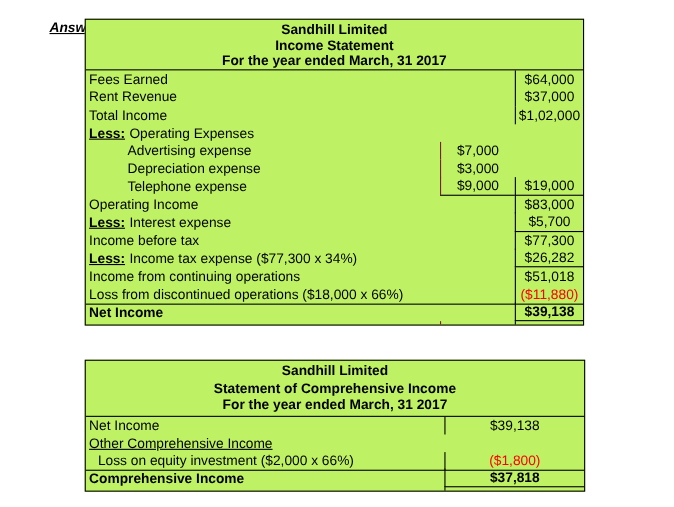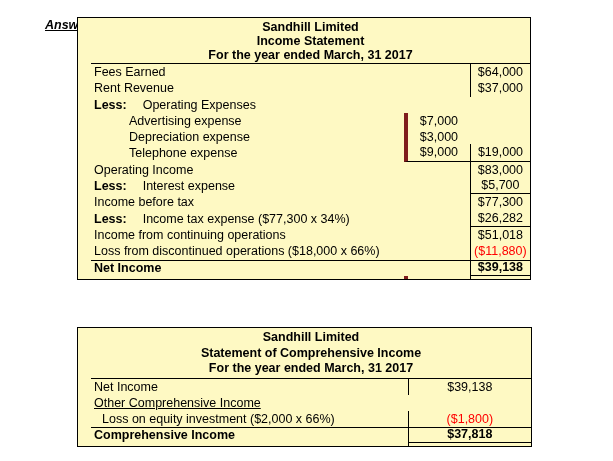--- a/index.html
+++ b/index.html
@@ -15,49 +15,48 @@
     position: absolute;
     left: 45px; top: 18px;
     font-weight: bold;
     font-style: italic;
     text-decoration: underline;
     font-size: 12.5px;
   }
   .tbl {
     position: absolute;
     border: 1px solid #000;
-    background: #fef9c3;
-    padding-left: 13px;
+    background: #bef264;
   }
   #t1 { left: 77px; top: 17px; width: 454px; }
   #t2 { left: 77px; top: 327px; width: 455px; }
   .hdr {
     border-bottom: 1px solid #000;
     text-align: center;
     font-weight: bold;
     padding: 2px 0 1px 0;
   }
   #t1 .hdr div { line-height: 14px; }
   #t2 .hdr div { line-height: 15.5px; }
   .row { display: flex; height: 16.3px; line-height: 16.3px; align-items: flex-end; }
   #t2 .row { height: 16px; line-height: 16px; }
   .spacer-row { display: flex; height: 3px; }
   
   .c-desc { width: 322px; padding-left: 3px; overflow: hidden; white-space: nowrap; }
-  .c-sub  { width: 68px;  border-left: 4px solid #7f1d1d; text-align: center; }
+  .c-sub  { width: 68px;  border-left: 1px solid #7f1d1d; text-align: center; }
   .c-tot  { width: 62px;  border-left: 1px solid #000; text-align: center; }
   
   .c2-desc { width: 326px; padding-left: 3px; overflow: hidden; white-space: nowrap; }
   .c2-val  { width: 127px; border-left: 1px solid #000; text-align: center; }
   .indent  { padding-left: 38px; margin-top: 20px; }
   .indent-sm { padding-left: 11px; }
   .bb { border-bottom: 1px solid #000; }
   .bt { border-top: 1px solid #000; }
   .bold { font-weight: bold; }
-  .less { font-weight: bold; margin-right: 16px; }
+  .less { font-weight: bold; text-decoration: underline; margin-right: 4px; }
   .uline { text-decoration: underline; }
   .neg { color: #ff0000; }
 </style>
 </head>
 <body>
 
 <div class="answer">Answer</div>
 
 <div class="tbl" id="t1">
   <div class="hdr">
@@ -68,20 +67,25 @@
 
   <div class="row">
     <div class="c-desc">Fees Earned</div>
     <div class="c-sub"></div>
     <div class="c-tot">$64,000</div>
   </div>
   <div class="row">
     <div class="c-desc">Rent Revenue</div>
     <div class="c-sub"></div>
     <div class="c-tot">$37,000</div>
+  </div>
+  <div class="row">
+    <div class="c-desc">Total Income</div>
+    <div class="c-sub"></div>
+    <div class="c-tot">$1,02,000</div>
   </div>
   <div class="row">
     <div class="c-desc"><span class="less">Less:</span><span>Operating Expenses</span></div>
     <div class="c-sub"></div>
     <div class="c-tot"></div>
   </div>
   <div class="row">
     <div class="c-desc indent">Advertising expense</div>
     <div class="c-sub">$7,000</div>
     <div class="c-tot"></div>

